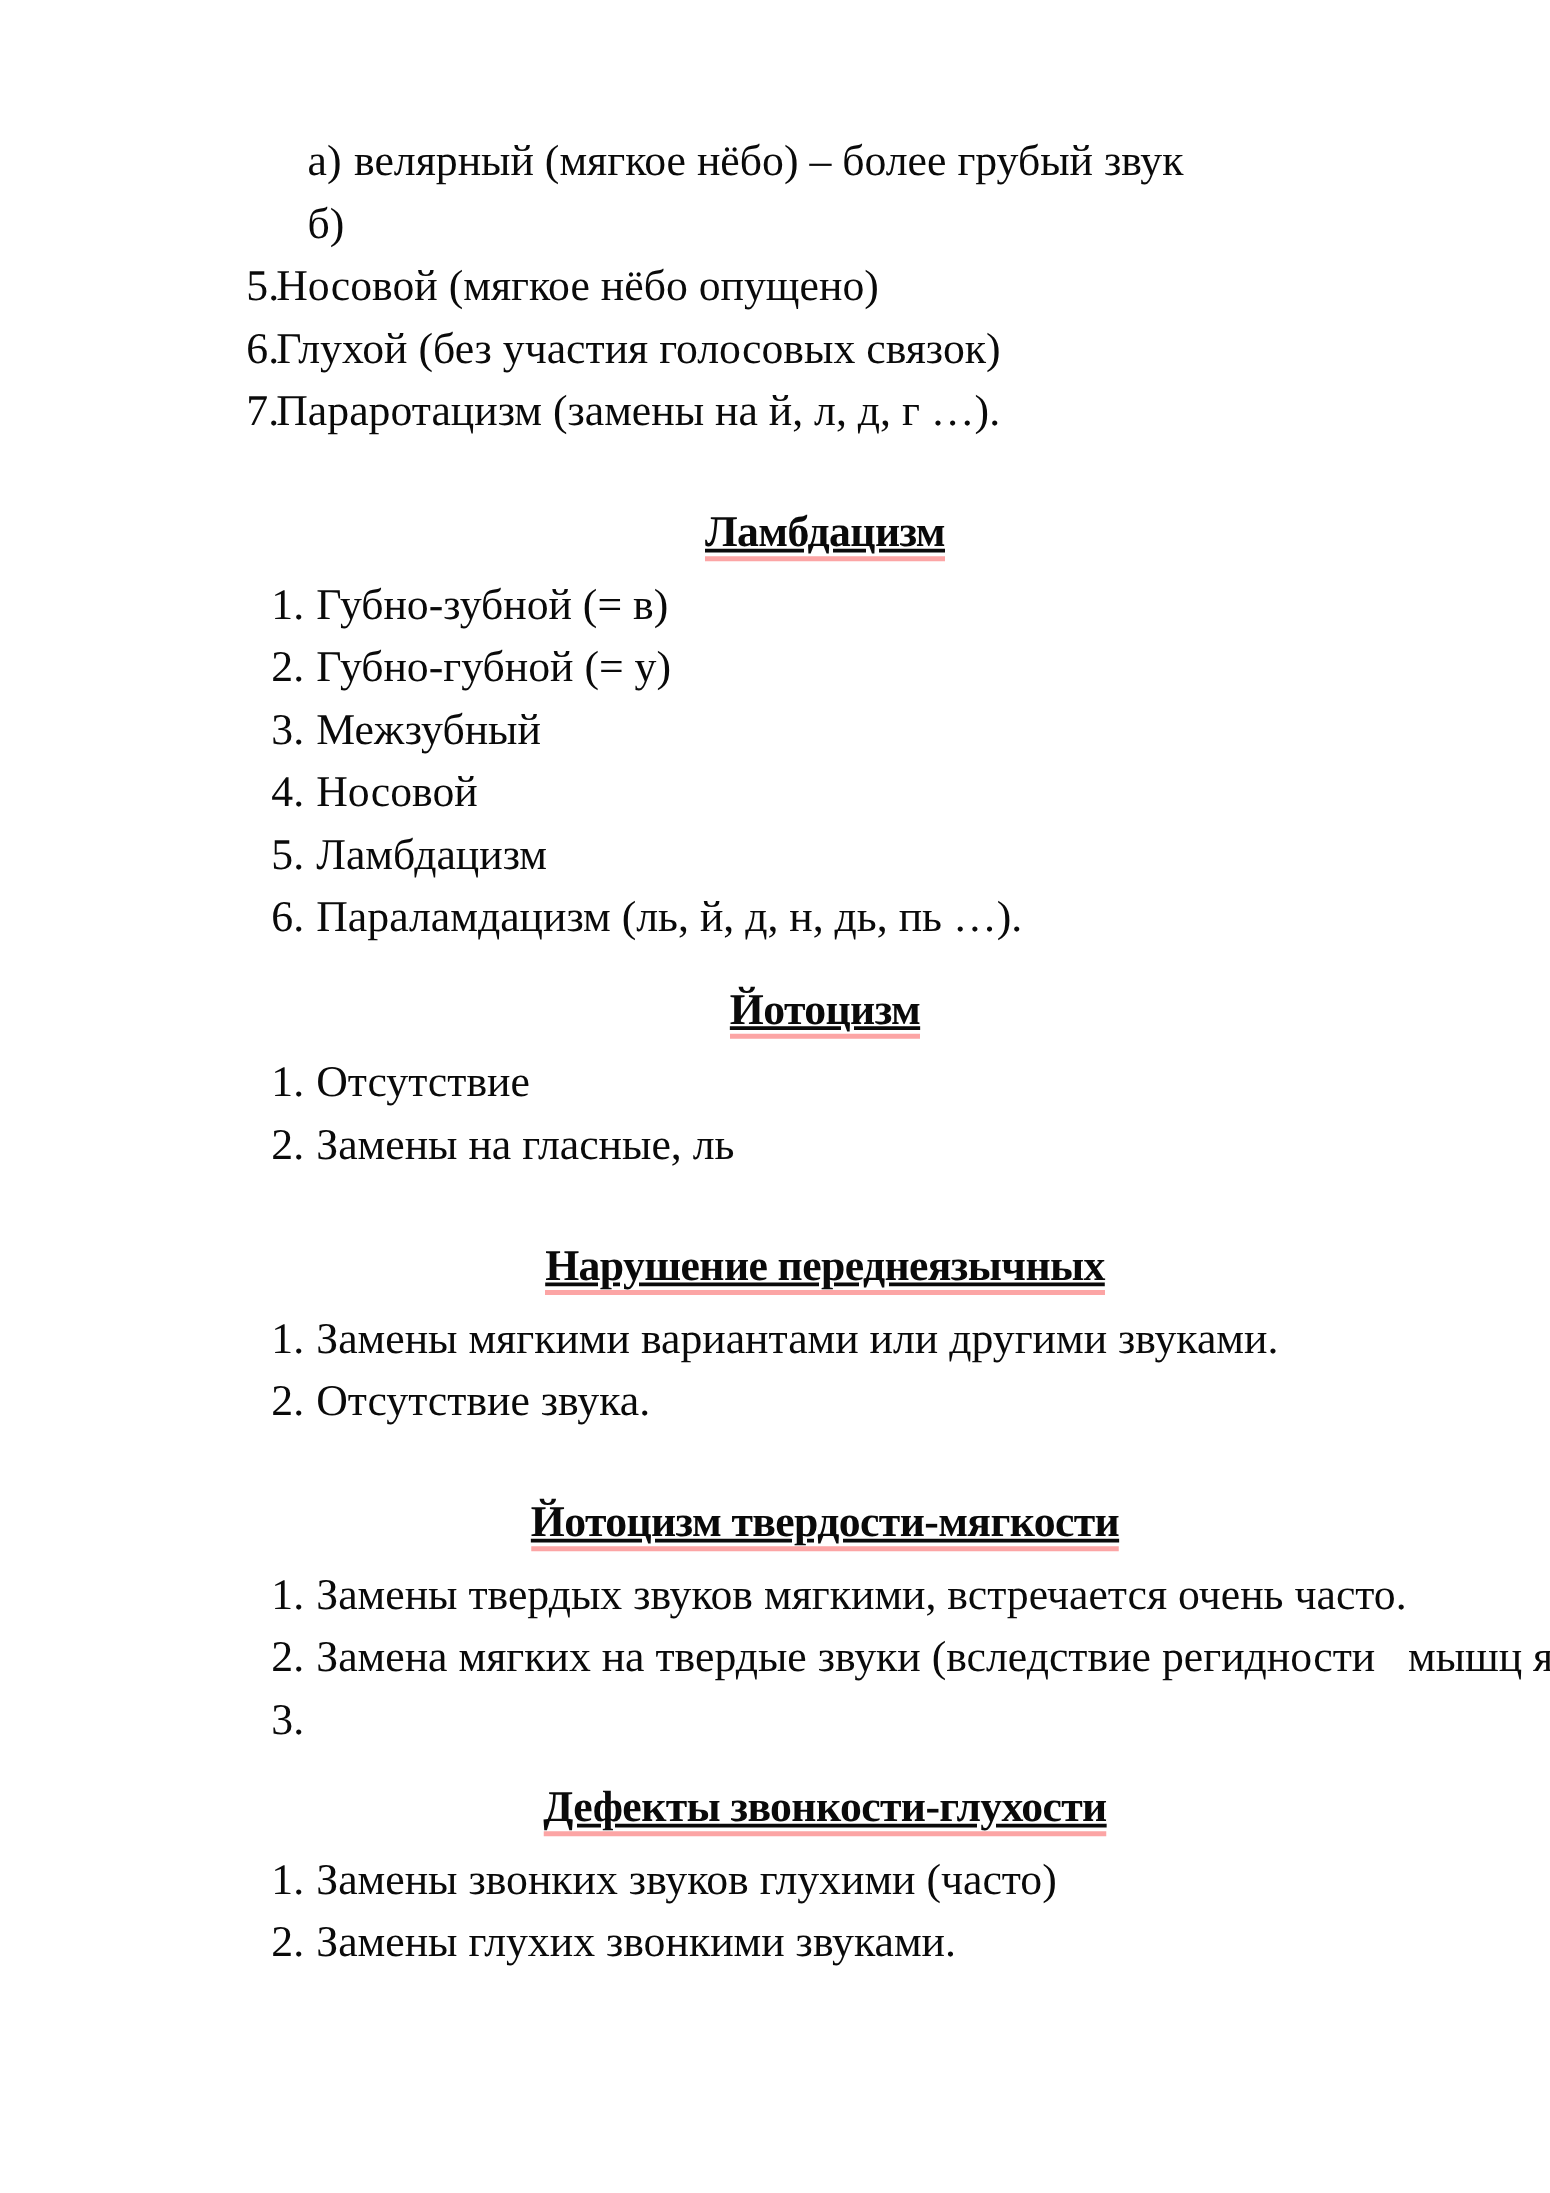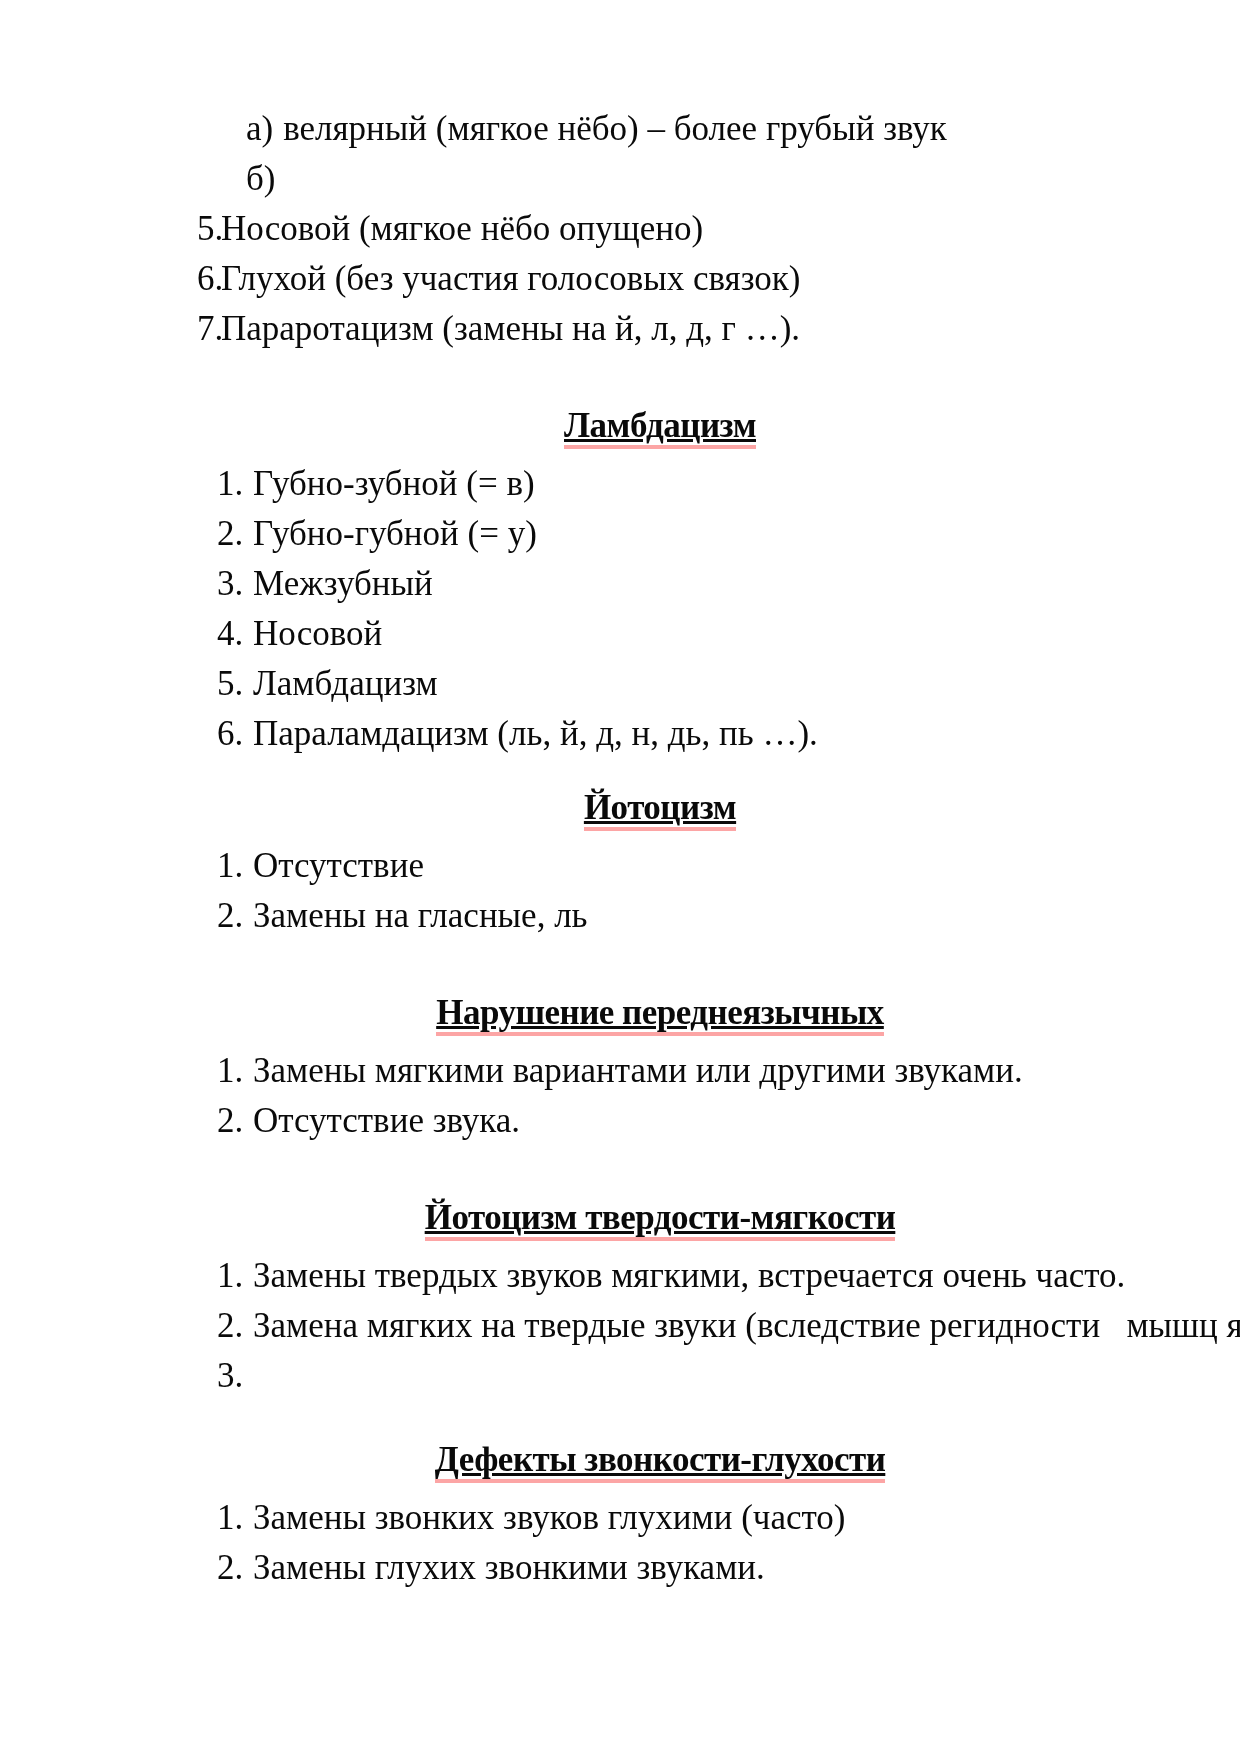--- a/index.html
+++ b/index.html
@@ -130,21 +130,21 @@
     <span class="text">Замены твердых звуков мягкими, встречается очень часто.</span>
   </div>
   <div class="line snum">
     <span class="marker">2.</span>
     <span class="text">Замена мягких на твердые звуки (вследствие регидности   мышц языка)</span>
   </div>
   <div class="line snum">
     <span class="marker">3.</span>
   </div>
 
-  <div class="heading" style="margin-top:36px">
+  <div class="heading" style="margin-top:22px">
     <span class="u">Дефекты звонкости-глухости</span>
   </div>
   <div class="line snum">
     <span class="marker">1.</span>
     <span class="text">Замены звонких звуков глухими (часто)</span>
   </div>
   <div class="line snum">
     <span class="marker">2.</span>
     <span class="text">Замены глухих звонкими звуками.</span>
   </div>

